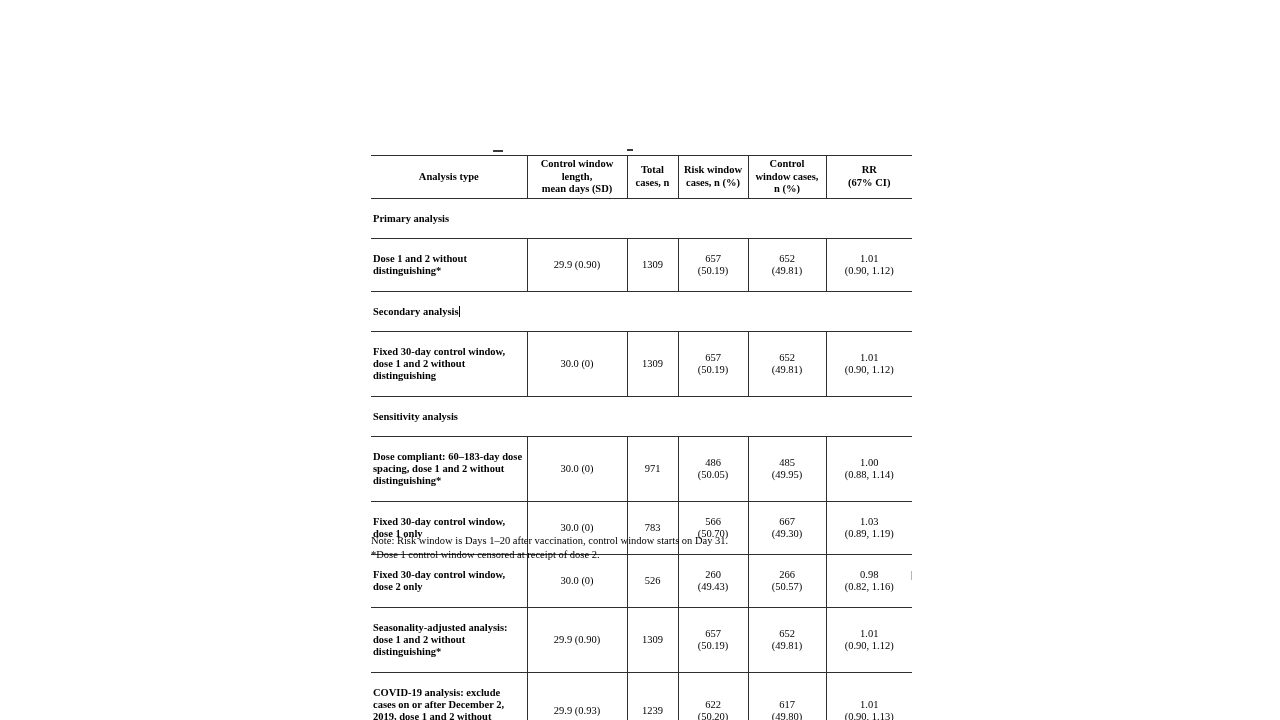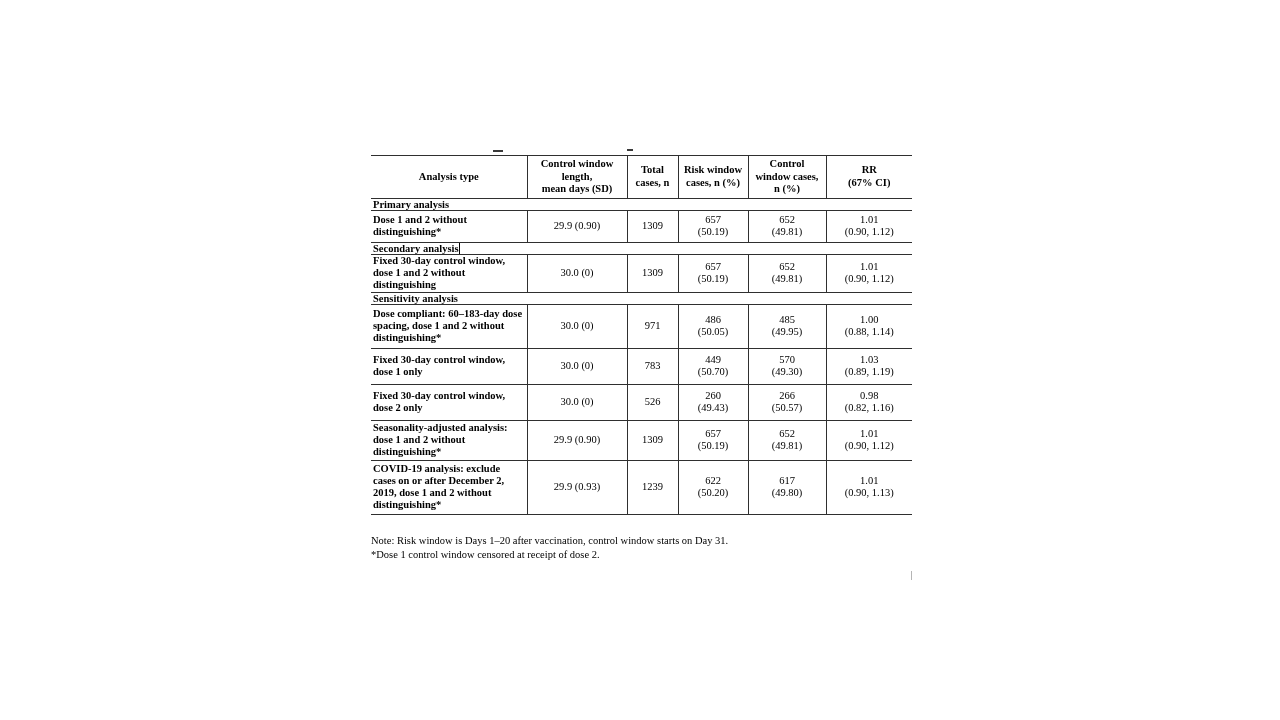--- a/index.html
+++ b/index.html
@@ -6,21 +6,21 @@
   .screen {
     position:relative; width:1280px; height:720px; background:#ffffff;
     font-family:"Liberation Serif", serif; color:#000; overflow:hidden;
   }
   .tbl {
     position:absolute; left:371px; top:155px; width:541px;
     border-collapse:collapse; table-layout:fixed;
     font-size:10.5px; color:#000;
     border-top:1.5px solid #2f2f2f;
   }
-  .tbl th, .tbl td { border-bottom:1px solid #2f2f2f; padding:0 2px; vertical-align:middle; }
+  .tbl th, .tbl td { border-bottom:1px solid #2f2f2f; padding:14px 2px; vertical-align:middle; }
   .tbl .vsep { border-left:1px solid #2f2f2f; }
   .tbl th { font-weight:bold; text-align:center; line-height:12.5px; padding:2px 1px; }
   .hl, .ln { display:block; }
   .c-analysis { text-align:left; padding-left:5px; padding-right:4px; line-height:12px;font-weight:bold; }
   .c-num { text-align:center; line-height:12px; }
   .c-section { font-weight:bold; text-align:left; padding-left:4px; line-height:11px; }
   .lastrow td { border-bottom:1.5px solid #2f2f2f; }
   .caret { display:inline-block; width:1px; height:11px; background:#000; margin-left:1px; vertical-align:-2px; }
   .footnotes { position:absolute; left:371px; top:534px; width:565px; font-size:10.5px; line-height:14px; }
   .frag { position:absolute; background:#3a3a3a; }
@@ -139,25 +139,25 @@
             <span class="ln">1.00</span>
             <span class="ln">(0.88, 1.14)</span>
           </td>
     </tr>
 
     <tr style="height:36px">
       <td class="c-analysis">Fixed 30-day control window, dose 1 only</td>
       <td class="c-num vsep">30.0 (0)</td>
       <td class="c-num vsep">783</td>
       <td class="c-num vsep">
-            <span class="ln">449</span>
+            <span class="ln">566</span>
             <span class="ln">(50.70)</span>
           </td>
       <td class="c-num vsep">
-            <span class="ln">570</span>
+            <span class="ln">667</span>
             <span class="ln">(49.30)</span>
           </td>
       <td class="c-num vsep">
             <span class="ln">1.03</span>
             <span class="ln">(0.89, 1.19)</span>
           </td>
     </tr>
 
     <tr style="height:36px">
       <td class="c-analysis">Fixed 30-day control window, dose 2 only</td>

